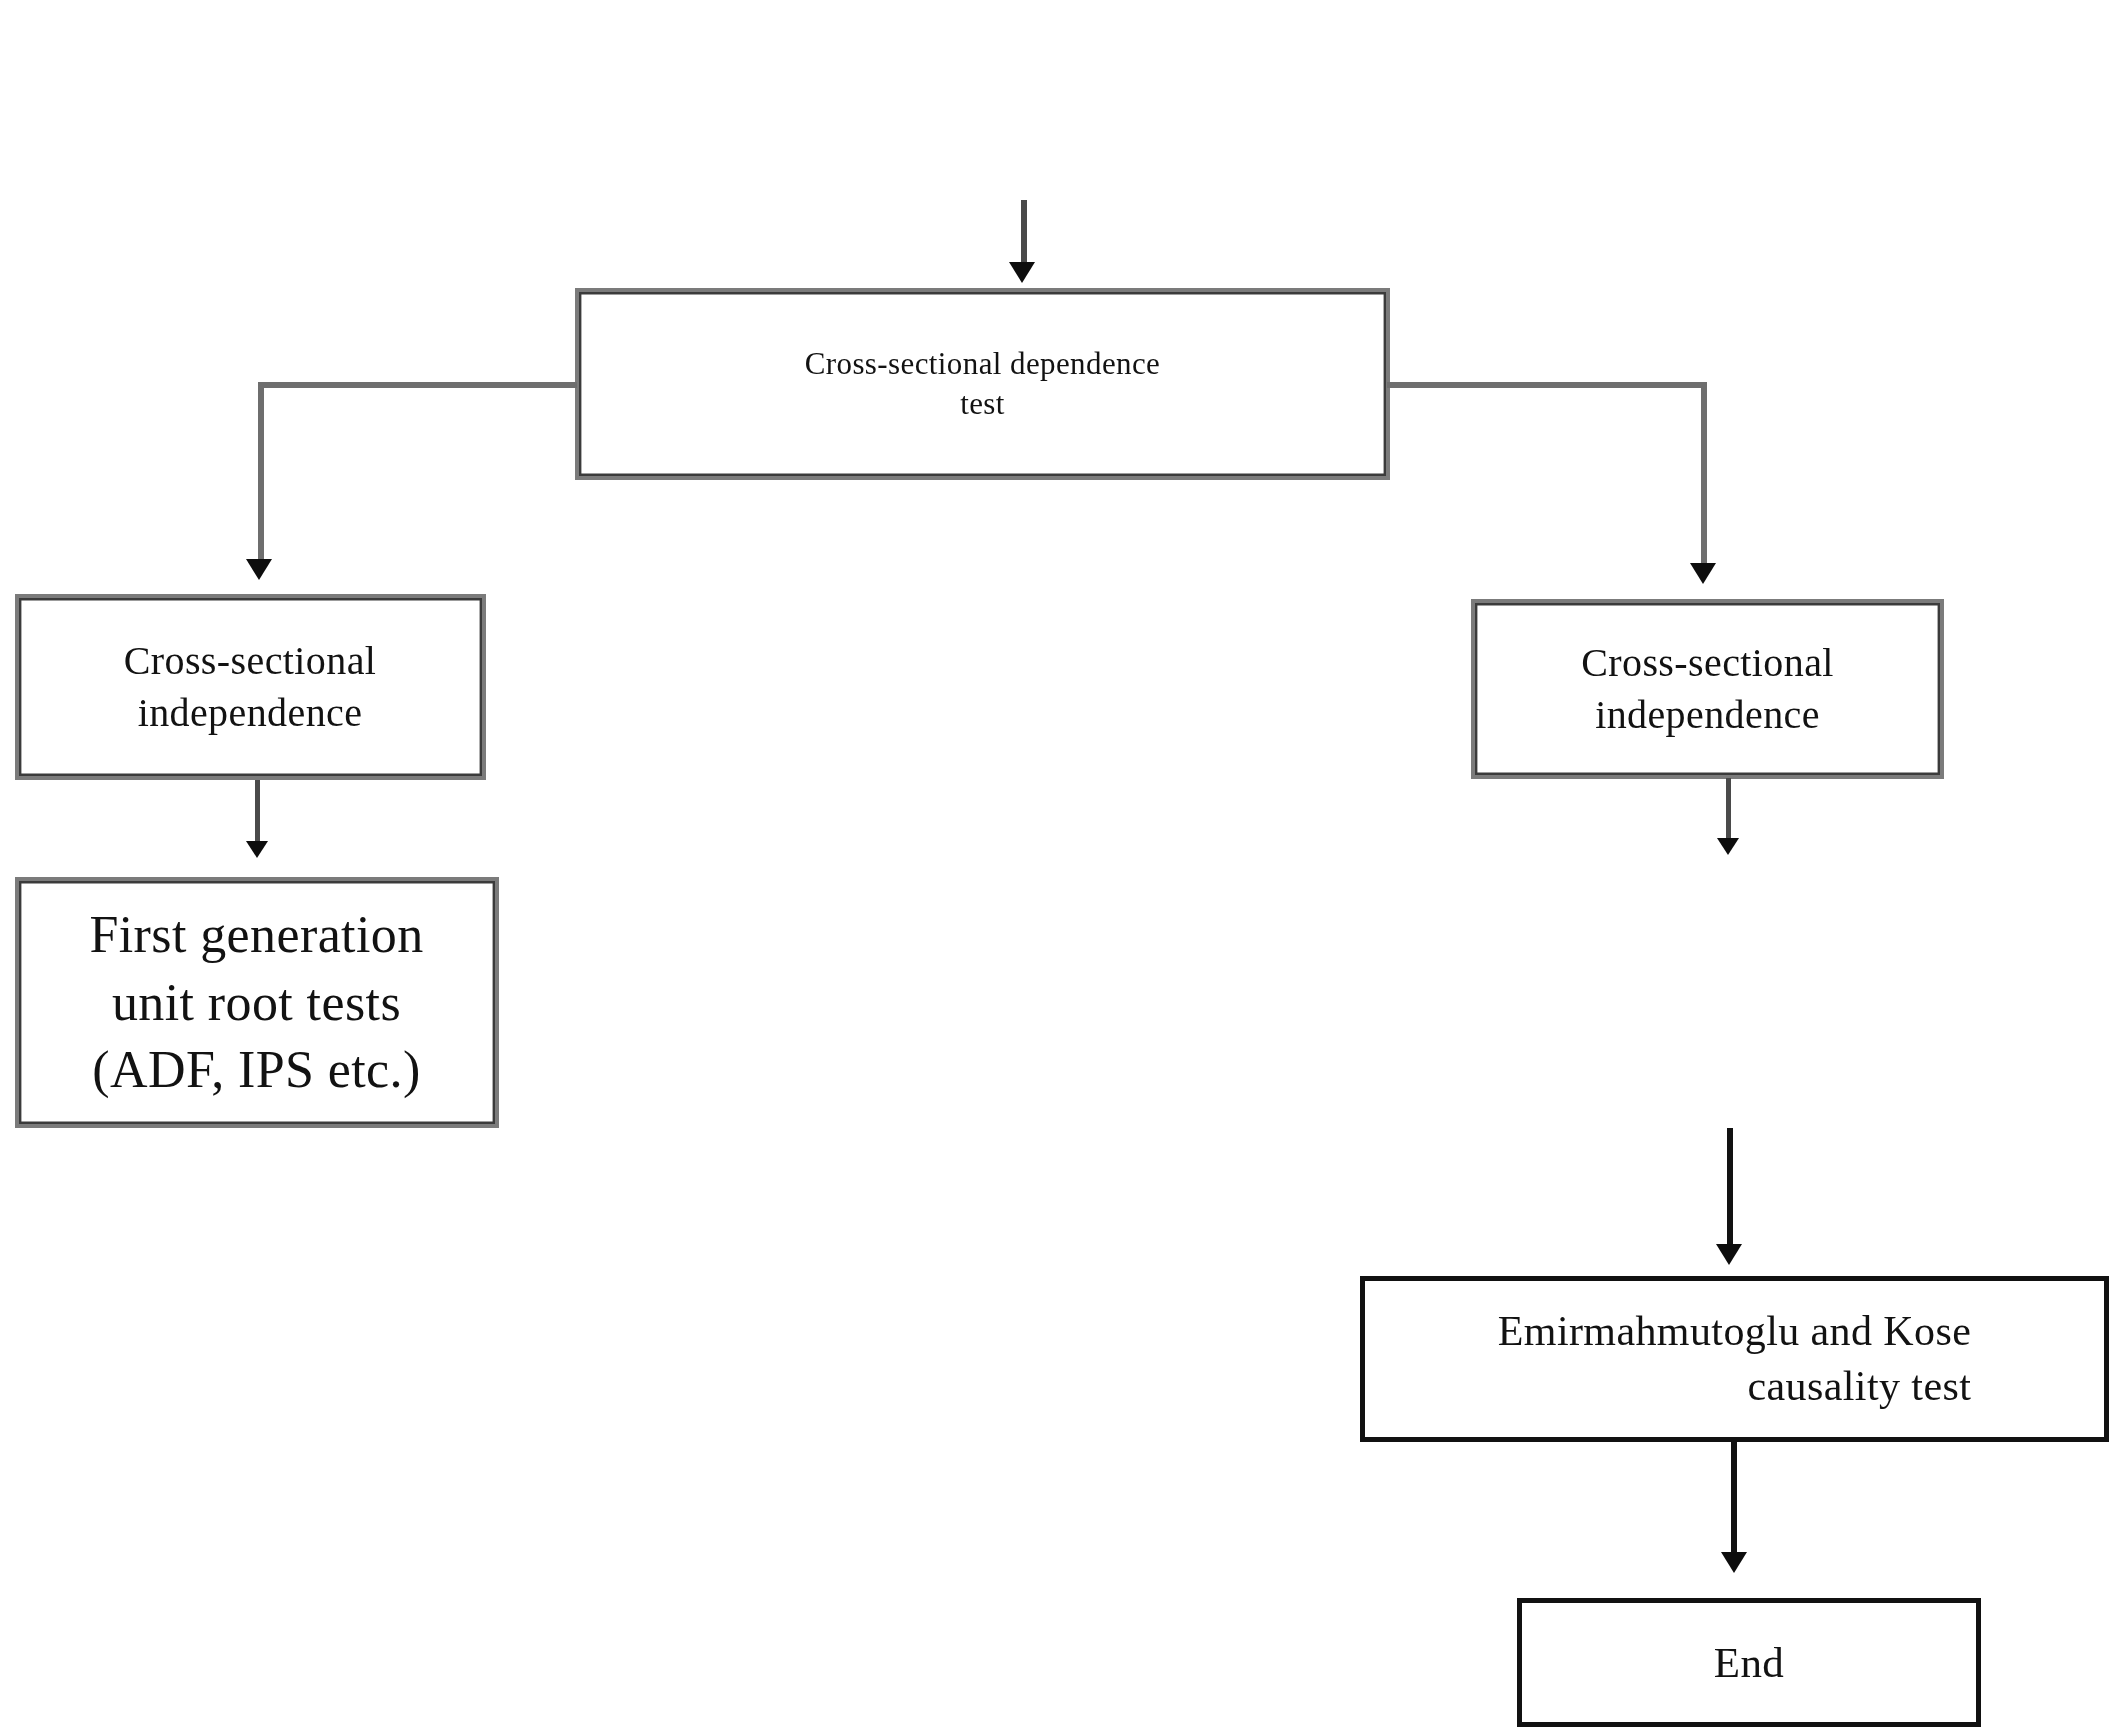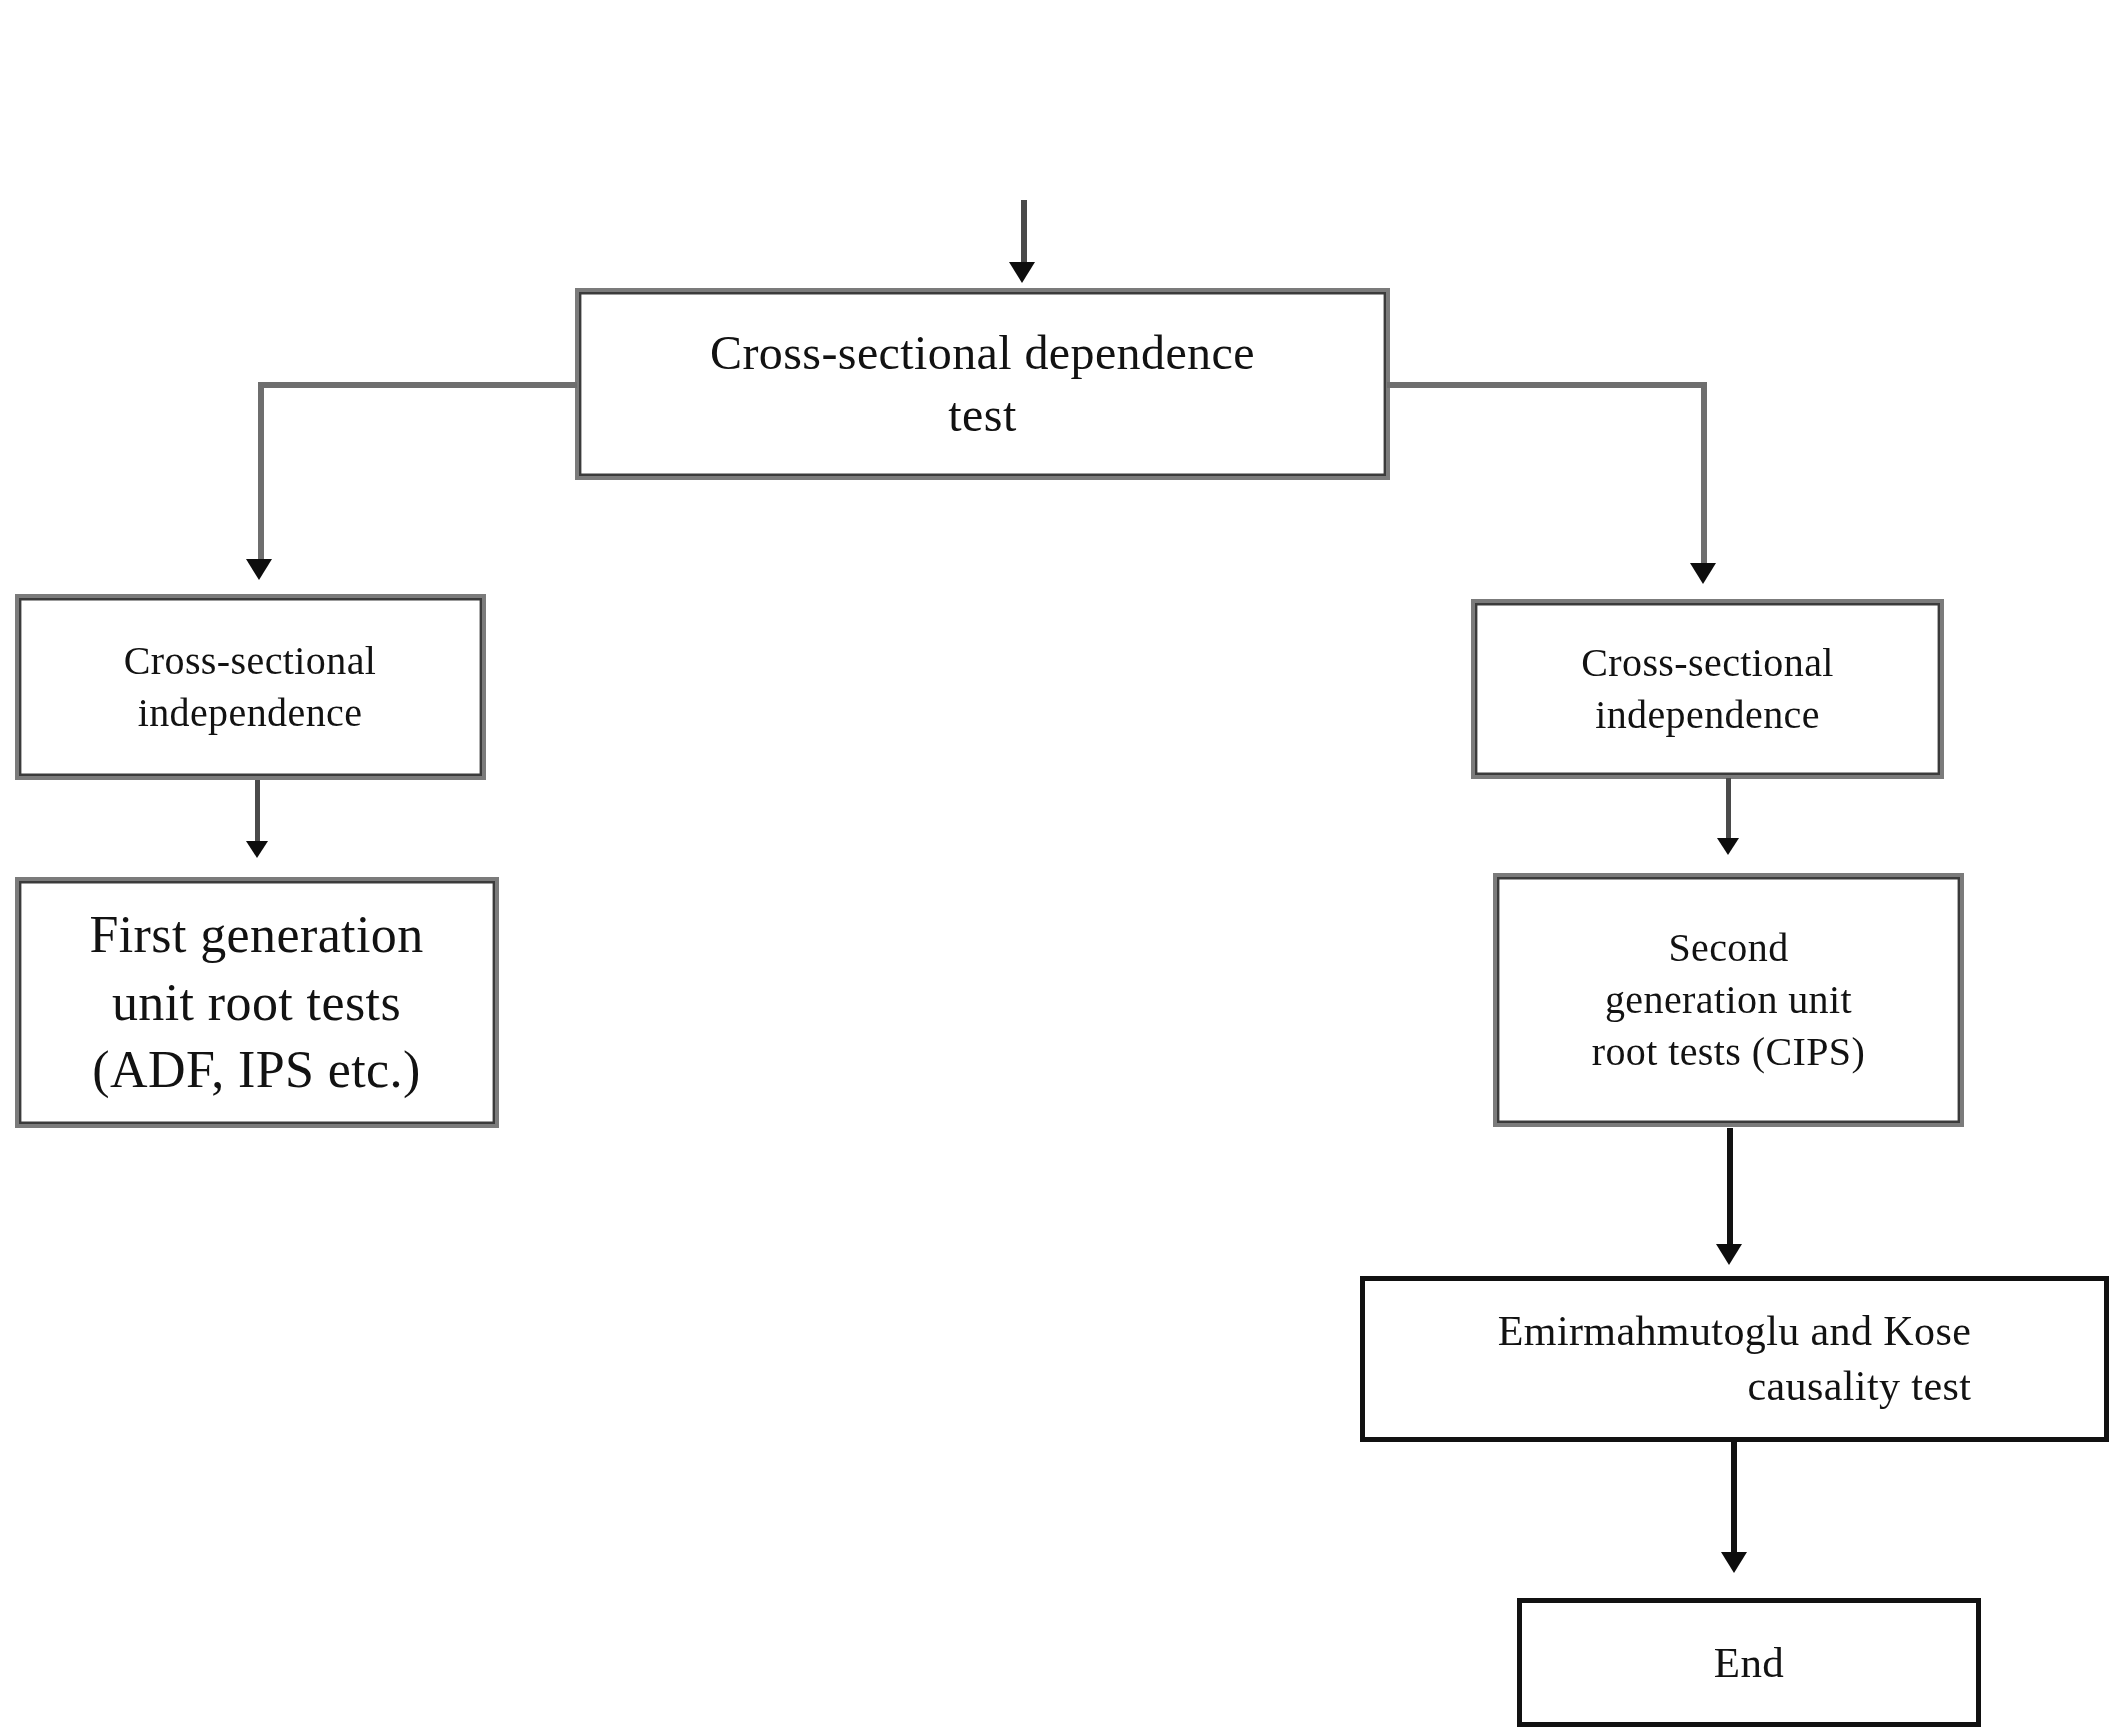--- a/index.html
+++ b/index.html
@@ -57,21 +57,21 @@
     border-top: 21px solid #0d0d0d;
   }
   .arrow.small {
     border-left-width: 11.3px;
     border-right-width: 11.3px;
     border-top-width: 17.7px;
   }
 
   
   #node-panel-data        { left:811px; top:24px;   width:425px;  height:176px; font-size:43px; }
-  #node-cs-dependence     { left:575px;  top:288px;  width:815px; height:192px; font-size:48px; }
+  #node-cs-dependence     { left:575px;  top:288px;  width:815px; height:192px; font-size:31px; }
   #node-cs-independence-l { left:14.5px;   top:594px;  width:471px;  height:186px; font-size:40px; }
   #node-first-gen         { left:14.5px;   top:877px; width:484px;  height:251px; font-size:52px; }
   #node-cs-independence-r { left:1471px; top:599px;  width:473px;  height:180px; font-size:40px; }
   #node-second-gen        { left:1493px; top:873px; width:471px;  height:254px; font-size:40px; }
   #node-causality         { left:1360px; top:1276px; width:749px;  height:166px; font-size:42px;text-align:right; }
   #node-end               { left:1517px; top:1598px; width:464px;  height:129px; font-size:43px; }
 </style>
 </head>
 <body>
 
@@ -84,23 +84,20 @@
   <div class="node grey" id="node-cs-independence-l">Cross-sectional
 independence</div>
 
   <div class="node grey" id="node-first-gen">First generation
 unit  root tests
 (ADF, IPS etc.)</div>
 
   <div class="node grey" id="node-cs-independence-r">Cross-sectional
 independence</div>
 
-  <div class="node grey" id="node-second-gen">Second
-generation  unit
-root tests (CIPS)</div>
 
   <div class="node dark" id="node-causality">Emirmahmutoglu  and Kose
 causality test</div>
 
   <div class="node dark" id="node-end">End</div>
 
   <div class="vline" style="left:1021px; top:200px; width:5.6px; height:66px;"></div>
   <div class="arrow" style="left:1009px; top:262px;"></div>
 
   <div class="hline pale" style="left:258px; top:382px; width:319px; height:6.4px;"></div>

